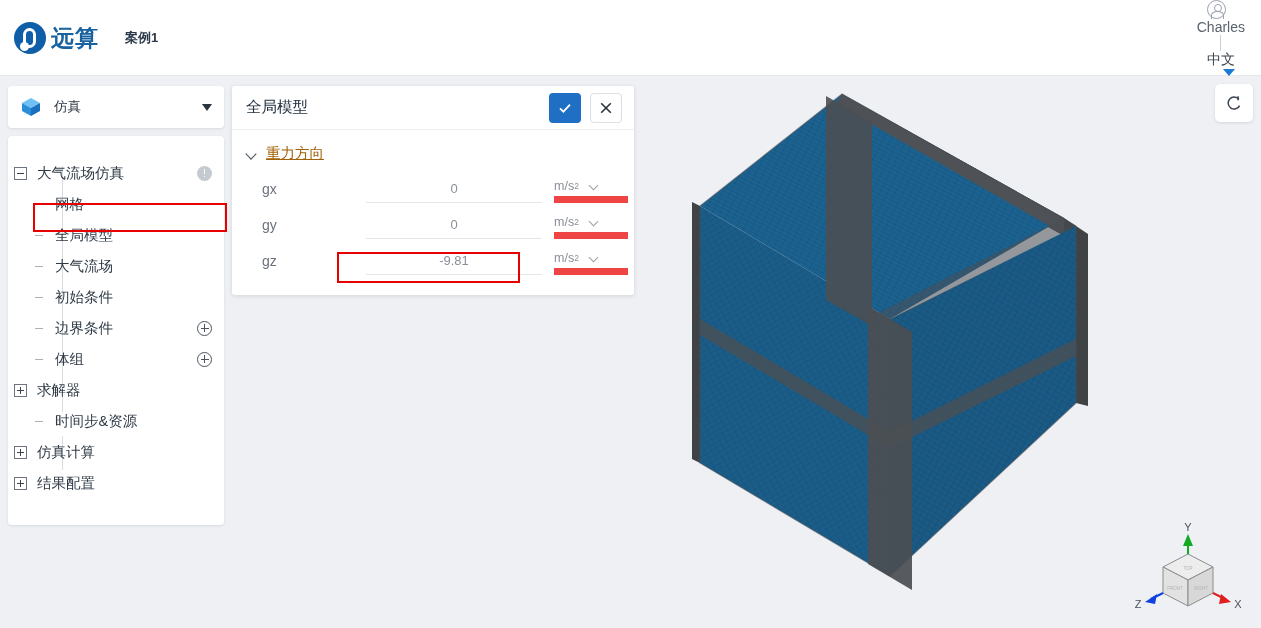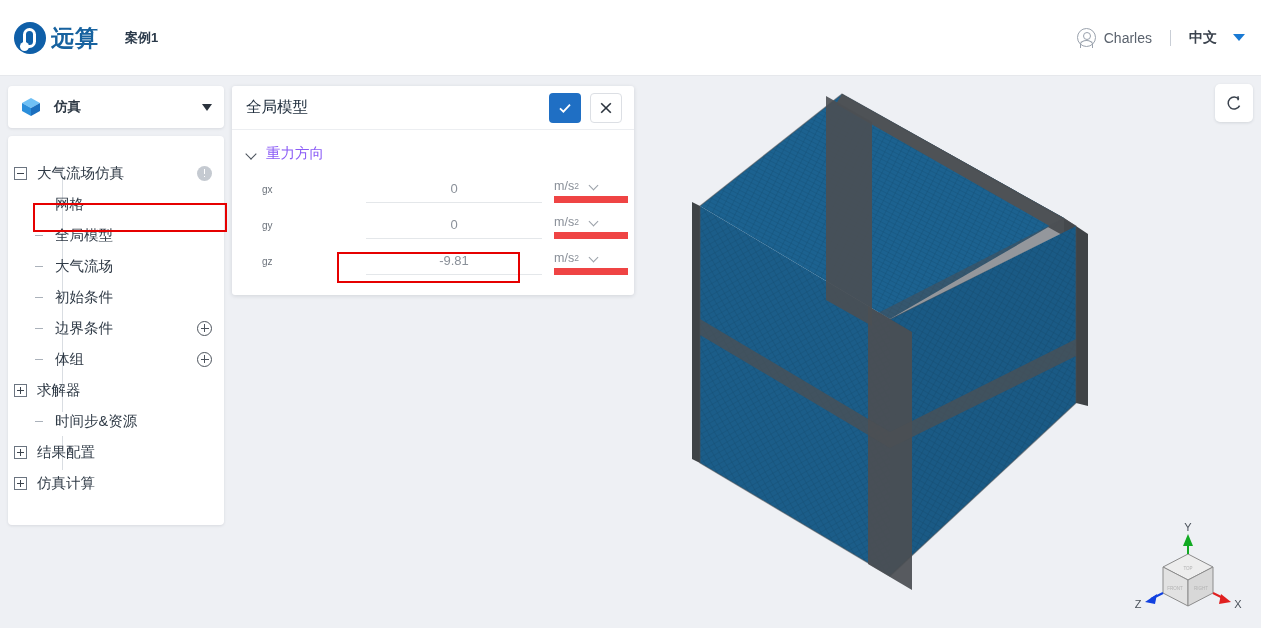--- a/index.html
+++ b/index.html
@@ -34,55 +34,55 @@
   }
   .logo-text {
     margin-left: 5px; font-size: 23px; font-weight: bold;
     color: #17629f; letter-spacing: 1px;
   }
   .case-title {
     margin-left: 26px; font-size: 13px; font-weight: bold; color: #2b3a4a;
   }
   .topbar-right {
     margin-left: auto; margin-right: 16px;
-    display: flex; align-items: center; gap: 0px; color: #555e6b; font-size: 14px;
+    display: flex; align-items: center; gap: 0px; color: #555e6b; font-size: 14px; flex-direction: column;
   }
   .avatar-icon {
     width: 19px; height: 19px; border-radius: 50%;
     border: 1.3px solid #9aa2ad; position: relative; margin-right: 8px; flex: none;
   }
   .avatar-icon::before {
     content: ""; position: absolute; left: 5.2px; top: 3px;
     width: 6px; height: 6px; border-radius: 50%; border: 1.3px solid #9aa2ad;
   }
   .avatar-icon::after {
     content: ""; position: absolute; left: 2.6px; top: 10.5px;
     width: 11px; height: 7px; border-radius: 50% 50% 0 0;
     border: 1.3px solid #9aa2ad; border-bottom: none;
   }
   .user-name { color: #5a626d; font-size: 14px; }
   .top-divider { width: 1px; height: 16px; background: #c9ced6; margin: 0 18px; }
-  .lang-text { color: #3a424d; font-size: 14px; font-weight: bold; }
+  .lang-text { color: #3a424d; font-size: 14px; font-weight: normal; }
   .caret-down {
     width: 0; height: 0; margin-left: 16px;
     border-left: 6px solid transparent; border-right: 6px solid transparent;
     border-top: 7px solid #1a7ad4;
   }
 
   
   .sidebar { position: absolute; left: 8px; top: 86px; width: 216px; }
   .sidebar-head {
     height: 42px; background: #ffffff; border-radius: 4px;
     box-shadow: 0 1px 3px rgba(20,30,50,.10);
     display: flex; align-items: center; padding: 0 12px;
   }
   .cube-icon { width: 22px; height: 22px; position: relative; flex: none; }
   .cube-icon svg { display: block; }
   .sidebar-head-label {
-    margin-left: 12px; font-size: 13.5px; font-weight: bold; color: #2f3a46;
+    margin-left: 12px; font-size: 13.5px; font-weight: normal; color: #2f3a46;
   }
   .head-caret {
     margin-left: auto; width: 0; height: 0;
     border-left: 5.5px solid transparent; border-right: 5.5px solid transparent;
     border-top: 7px solid #2b333d;
   }
   .tree-card {
     margin-top: 8px; background: #ffffff; border-radius: 4px;
     box-shadow: 0 1px 3px rgba(20,30,50,.10);
     padding: 22px 0 26px 0; min-height: 386px; position: relative;
@@ -166,26 +166,26 @@
     display: flex; align-items: center; padding: 14px 0 8px 14px;
   }
   .chev {
     width: 11px; height: 11px; position: relative; margin-right: 9px; flex: none;
   }
   .chev::before {
     content: ""; position: absolute; left: 1px; top: 2px; width: 7px; height: 7px;
     border-right: 1.4px solid #4a525c; border-bottom: 1.4px solid #4a525c;
     transform: rotate(45deg);
   }
-  .section-title { font-size: 14.5px; color: #8b5cf6; }
+  .section-title { font-size: 14.5px; color: #a16207; text-decoration: underline; }
   .field-row {
     height: 36px; display: flex; align-items: center; padding-left: 30px; padding-right: 14px;
     position: relative;
   }
-  .field-label { width: 104px; font-size: 10px; color: #6b727b; flex: none; }
+  .field-label { width: 104px; font-size: 14px; color: #6b727b; flex: none; }
   .field-input {
     width: 176px; height: 28px; border: none; border-bottom: 1px solid #e4e7ea;
     background: transparent; font-size: 13px; color: #8a9099; text-align: center;
     font-family: "Liberation Sans", sans-serif; outline: none; flex: none;
   }
   .field-unit {
     width: 74px; margin-left: 12px; height: 28px; border-bottom: 7px solid #ef4444;
     display: flex; align-items: center; justify-content: flex-start;
     font-size: 12.5px; color: #8a9099; cursor: pointer; flex: none;
   }
@@ -296,26 +296,26 @@
         <span class="tree-label">求解器</span>
       </div>
 
       <div class="tree-row child">
         <span class="leaf-dash"></span>
         <span class="tree-label">时间步&amp;资源</span>
       </div>
 
       <div class="tree-row">
         <span class="expander plus"></span>
-        <span class="tree-label">结果配置</span>
+        <span class="tree-label">仿真计算</span>
       </div>
 
       <div class="tree-row">
         <span class="expander plus"></span>
-        <span class="tree-label">仿真计算</span>
+        <span class="tree-label">结果配置</span>
       </div>
     </div>
   </div>
 
   <div class="redbox" style="left:33px; top:203px; width:194px; height:29px;"></div>
 
   <div class="props-panel">
     <div class="props-head">
       <span class="props-title">全局模型</span>
       <span class="btn-ok">

